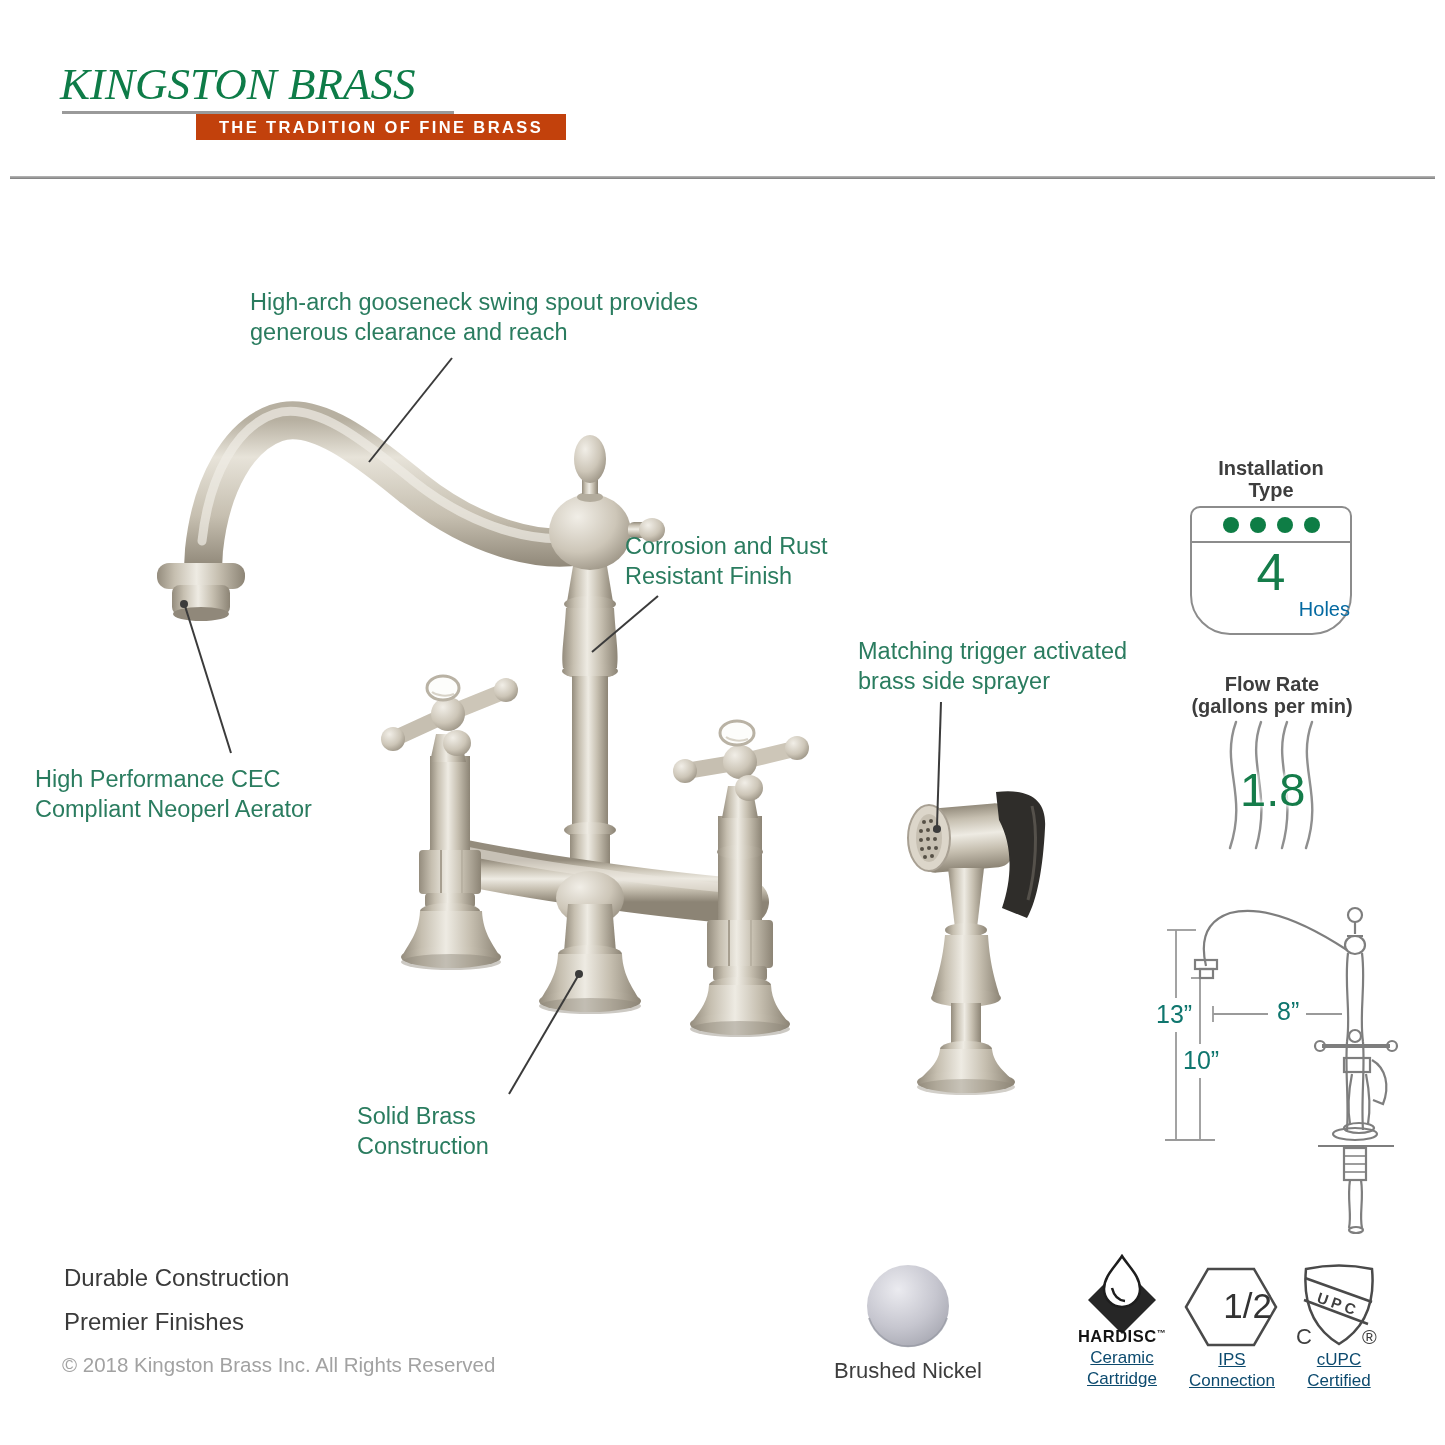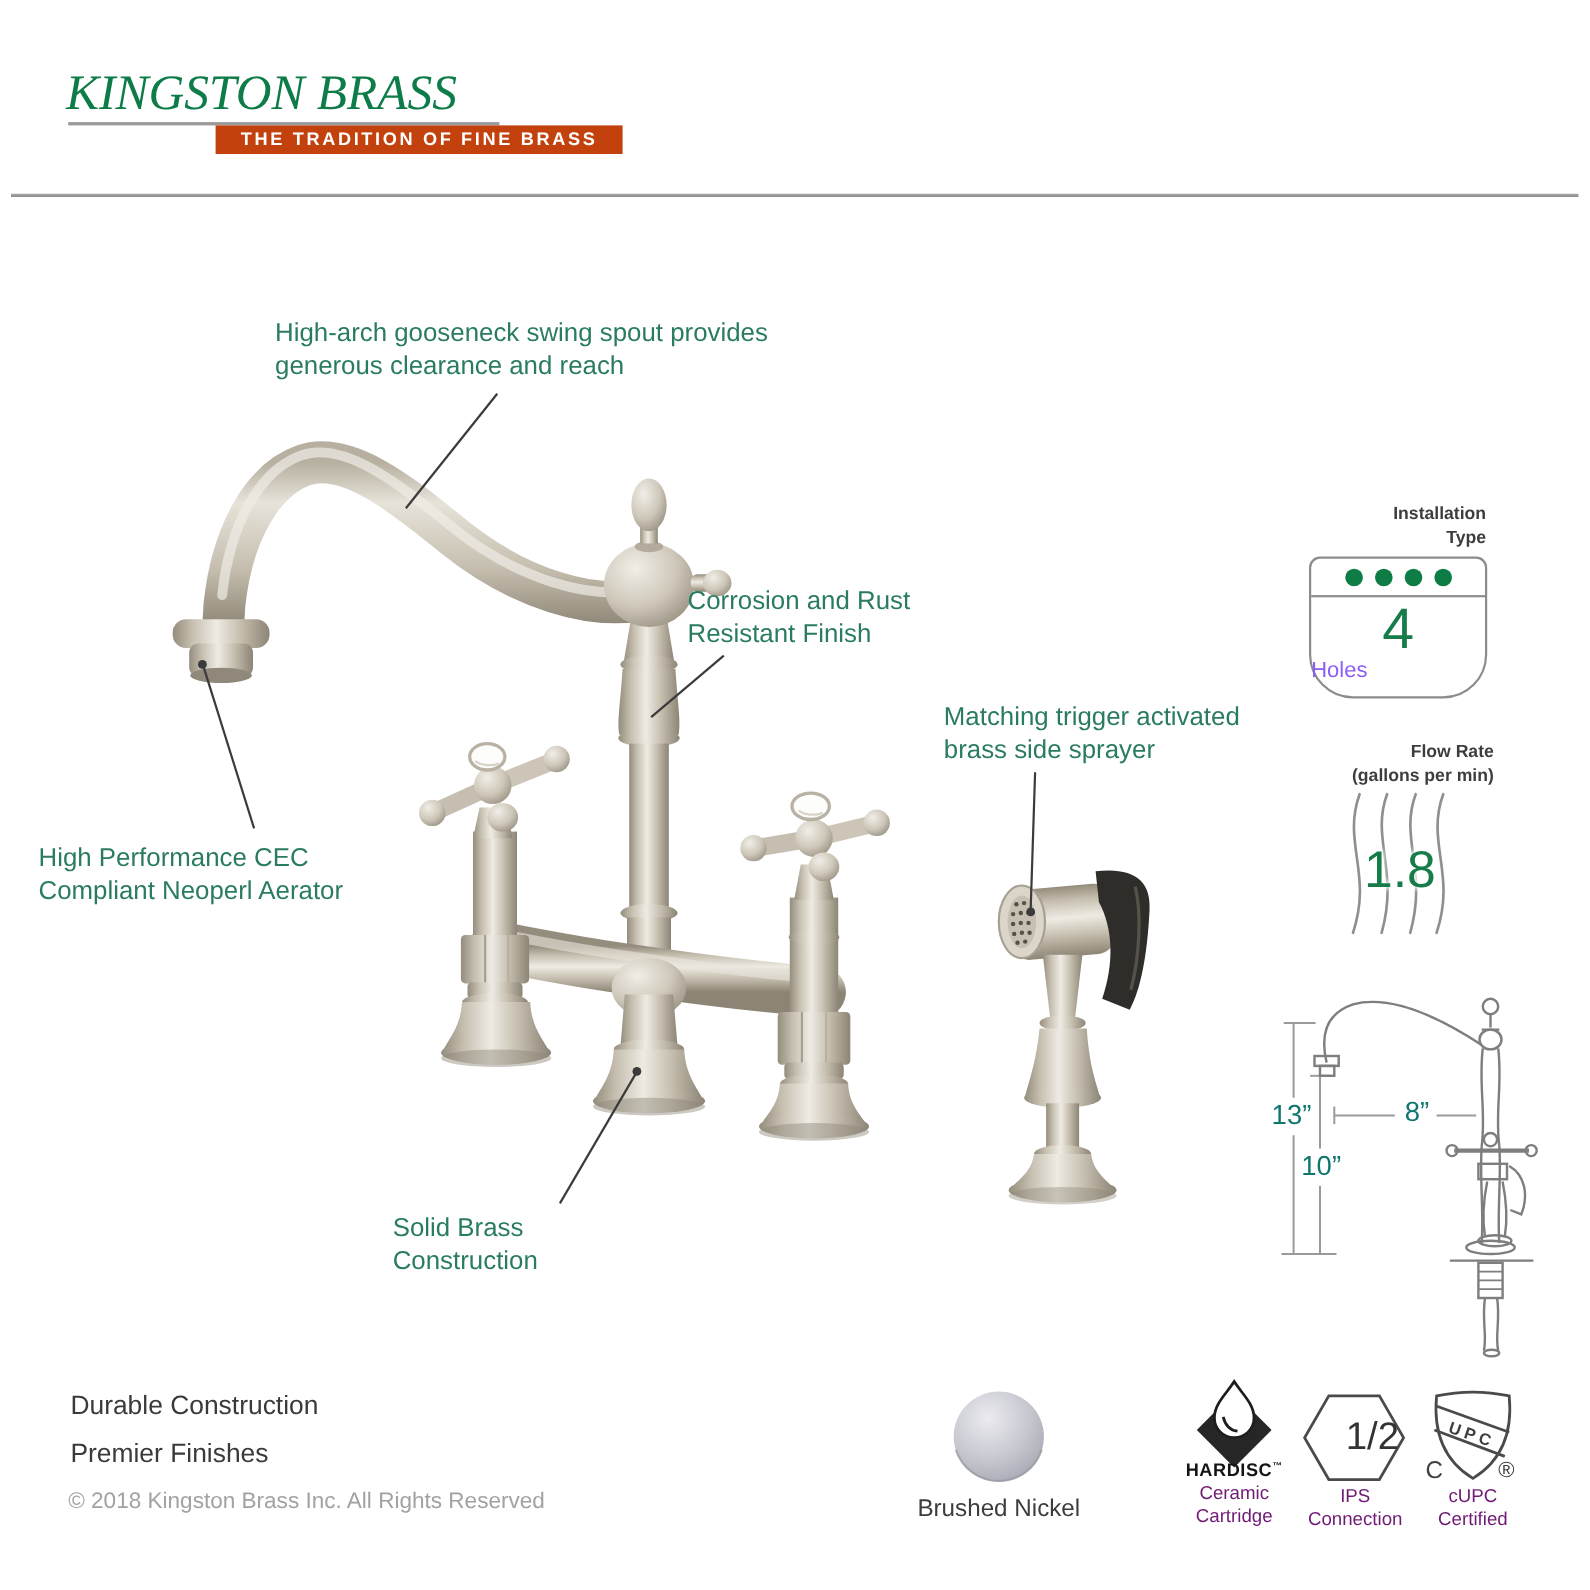--- a/index.html
+++ b/index.html
@@ -9,35 +9,35 @@
   
   .logo{left:60px;top:58px;font-family:"Liberation Serif","DejaVu Serif",serif;
         font-style:italic;font-weight:normal;font-size:45px;letter-spacing:0px;color:#0e7c48;white-space:nowrap;}
   .logo-underline{left:62px;top:111px;width:392px;height:3px;background:#9a9a9a;}
   .tagline-bar{left:196px;top:114px;width:370px;height:26px;background:#c2410c;color:#fff;
         font-size:16.5px;font-weight:bold;letter-spacing:2.4px;text-align:center;line-height:27px;white-space:nowrap;}
   .divider{left:10px;top:176px;width:1425px;height:3px;background:linear-gradient(#b9b9b9,#7d7d7d);}
   
   .co{position:absolute;font-size:23.5px;line-height:30px;color:#2a7c5f;}
   
-  .spec-title{position:absolute;text-align:right;font-size:16px;font-weight:600;color:#3d3d3d;line-height:22px;}
+  .spec-title{position:absolute;text-align:center;font-size:20px;font-weight:600;color:#3d3d3d;line-height:22px;}
   .install-box{left:1190px;top:506px;width:158px;height:125px;border:2.5px solid #8c8c8c;
         border-radius:10px 10px 40px 40px;}
   .install-band{height:33px;border-bottom:2.5px solid #8c8c8c;display:flex;align-items:center;justify-content:center;gap:11px;}
   .dot{width:16px;height:16px;border-radius:50%;background:#0e7d45;}
   .install-count{text-align:center;font-size:52px;color:#157c4a;line-height:54px;margin-top:2px;}
-  .install-unit{text-align:left;font-size:20px;color:#8b5cf6;line-height:20px;}
+  .install-unit{text-align:right;font-size:20px;color:#0369a1;line-height:20px;}
   .flow-value{left:1240px;top:762px;font-size:47px;color:#157c4a;
         text-shadow:0 0 4px #fff,0 0 6px #fff,0 0 8px #fff;text-align:right;}
   .dim{position:absolute;color:#0f766e;font-size:25px;}
   
   .feat{position:absolute;left:64px;font-size:24px;color:#3a3a3a;}
   .copyright{left:62px;top:1353px;font-size:20.5px;color:#a2a2a2;}
   .swatch-label{left:828px;top:1358px;width:160px;text-align:center;font-size:22px;color:#3d3d3d;}
-  .cert-cap{position:absolute;text-align:center;font-size:17px;line-height:20.5px;color:#701a75;}
+  .cert-cap{position:absolute;text-align:center;font-size:17px;line-height:20.5px;color:#0c4a6e;text-decoration:underline;}
   .hardisc-name{left:1060px;top:1327px;width:124px;text-align:center;font-size:16.5px;font-weight:bold;
         color:#141414;letter-spacing:0.5px;}
   .hardisc-name sup{font-size:9px;}
   .ips-value{left:1192px;top:1286px;width:80px;text-align:right;font-size:35px;color:#333;}
   .cupc-c{left:1296px;top:1324px;font-size:22px;color:#3f3f3f;}
   .cupc-reg{left:1362px;top:1326px;font-size:20px;color:#3f3f3f;}
   svg.art{position:absolute;left:0;top:0;}
 </style>
 </head>
 <body>

